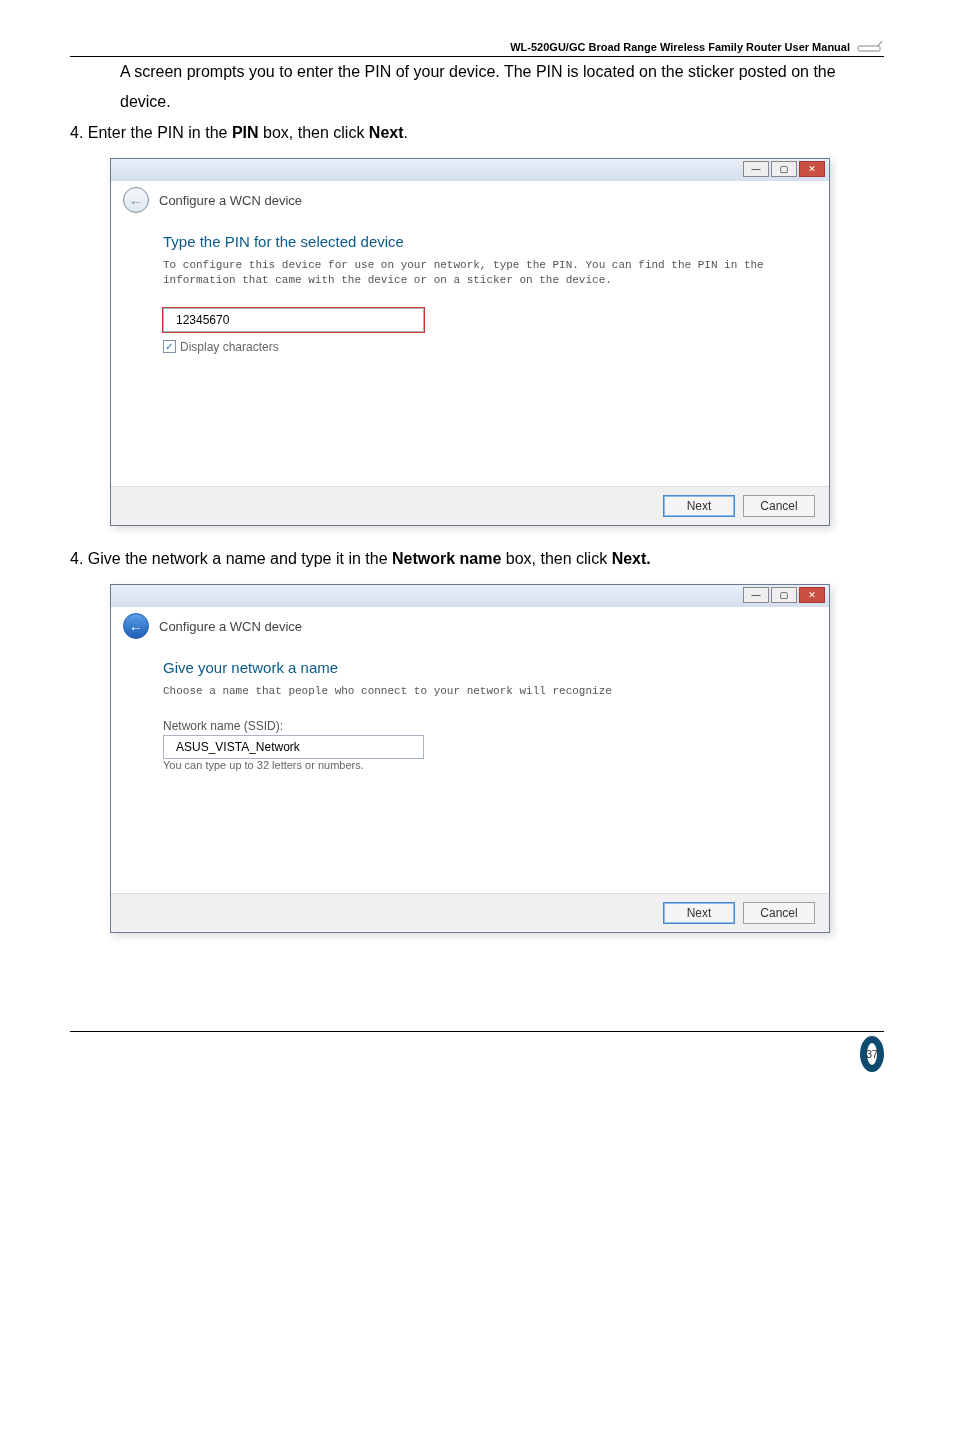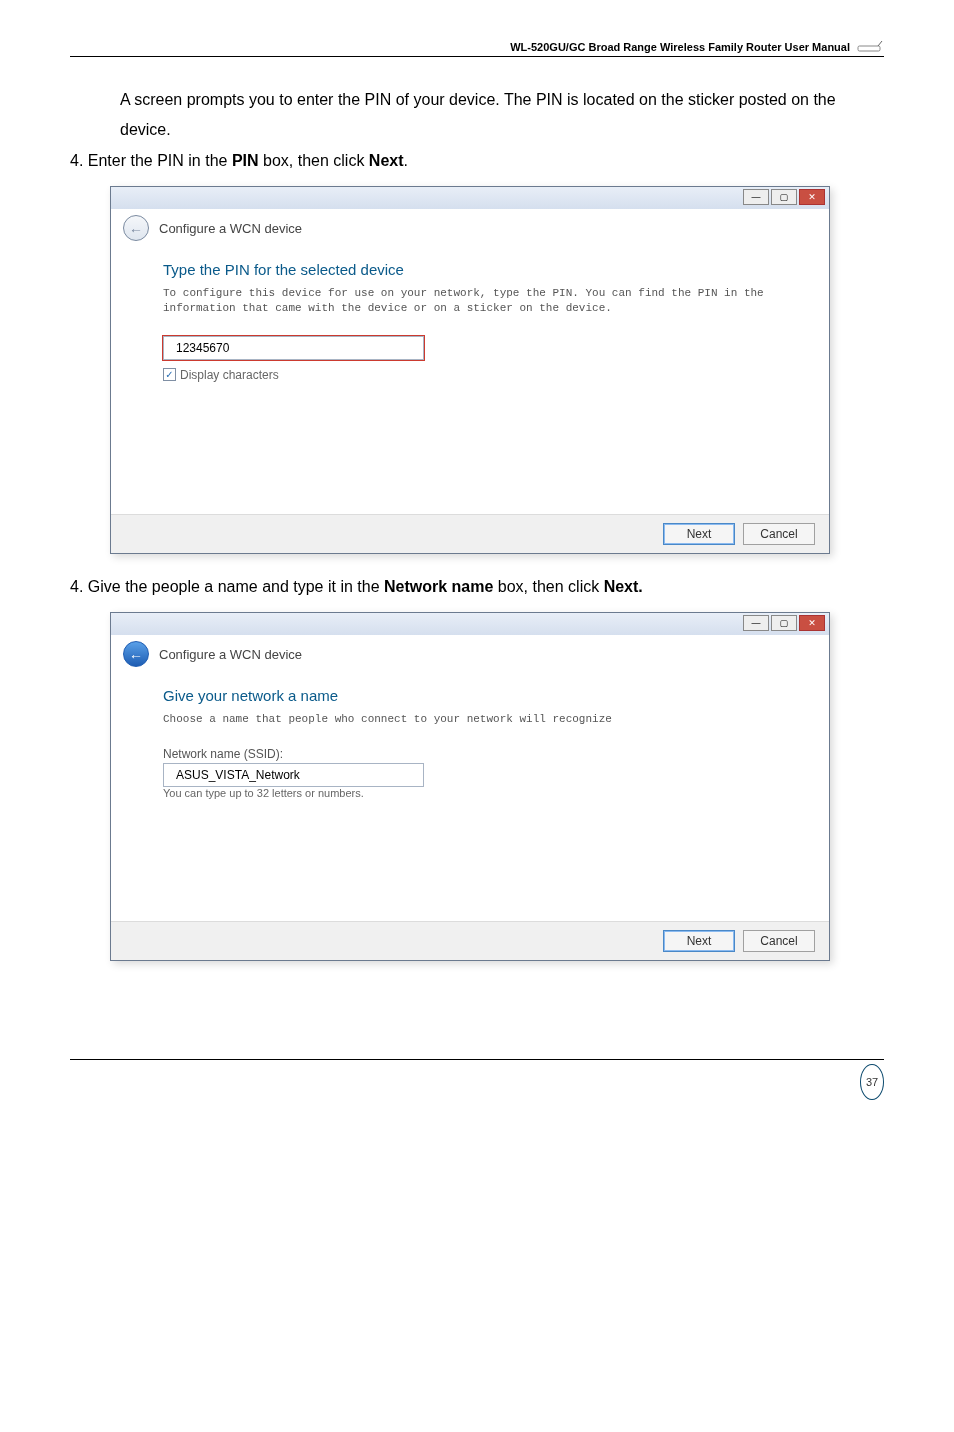--- a/index.html
+++ b/index.html
@@ -11,21 +11,20 @@
   }
   .page-outer {
     padding: 40px 70px 20px 70px;
   }
   .header-line {
     display: flex;
     justify-content: flex-end;
     align-items: center;
     border-bottom: 1px solid #000;
     padding-bottom: 2px;
-    margin-bottom: 28px;
   }
   .header-text {
     font-size: 11px;
     font-weight: bold;
     margin-right: 6px;
   }
   .header-icon {
     width: 28px;
     height: 14px;
     display: inline-block;
@@ -174,21 +173,21 @@
   }
   .page-footer-line {
     border-top: 1px solid #000;
     margin: 60px 70px 0 70px;
     padding-top: 4px;
     display: flex;
     justify-content: flex-end;
   }
   .page-num {
     width: 24px; height:36px;
-    border:1px solid #0c4a6e;
+    border:7px solid #0c4a6e;
     border-radius:50%;
     display:flex;align-items:center;justify-content:center;
     font-size:11px;
     color:#333;
   }
   b { font-weight: bold; }
 </style>
 </head>
 <body>
 
@@ -237,21 +236,21 @@
         <div class="spacer-lg"></div>
       </div>
       <div class="dialog-footer">
         <button class="dlg-btn default">Next</button>
         <button class="dlg-btn">Cancel</button>
       </div>
     </div>
   </div>
 
   <div class="body-text">
-    <span>4. </span><span>Give the people a name and type it in the </span><b>Network name</b><span> box, then click </span><b>Next.</b><span></span>
+    <span>4. </span><span>Give the network a name and type it in the </span><b>Network name</b><span> box, then click </span><b>Next.</b><span></span>
   </div>
 
   <div class="dialog-wrap">
     <div class="dialog">
       <div class="dialog-top">
         <div class="win-ctrls">
           <div class="win-btn">—</div>
           <div class="win-btn">▢</div>
           <div class="win-btn win-close">✕</div>
         </div>

